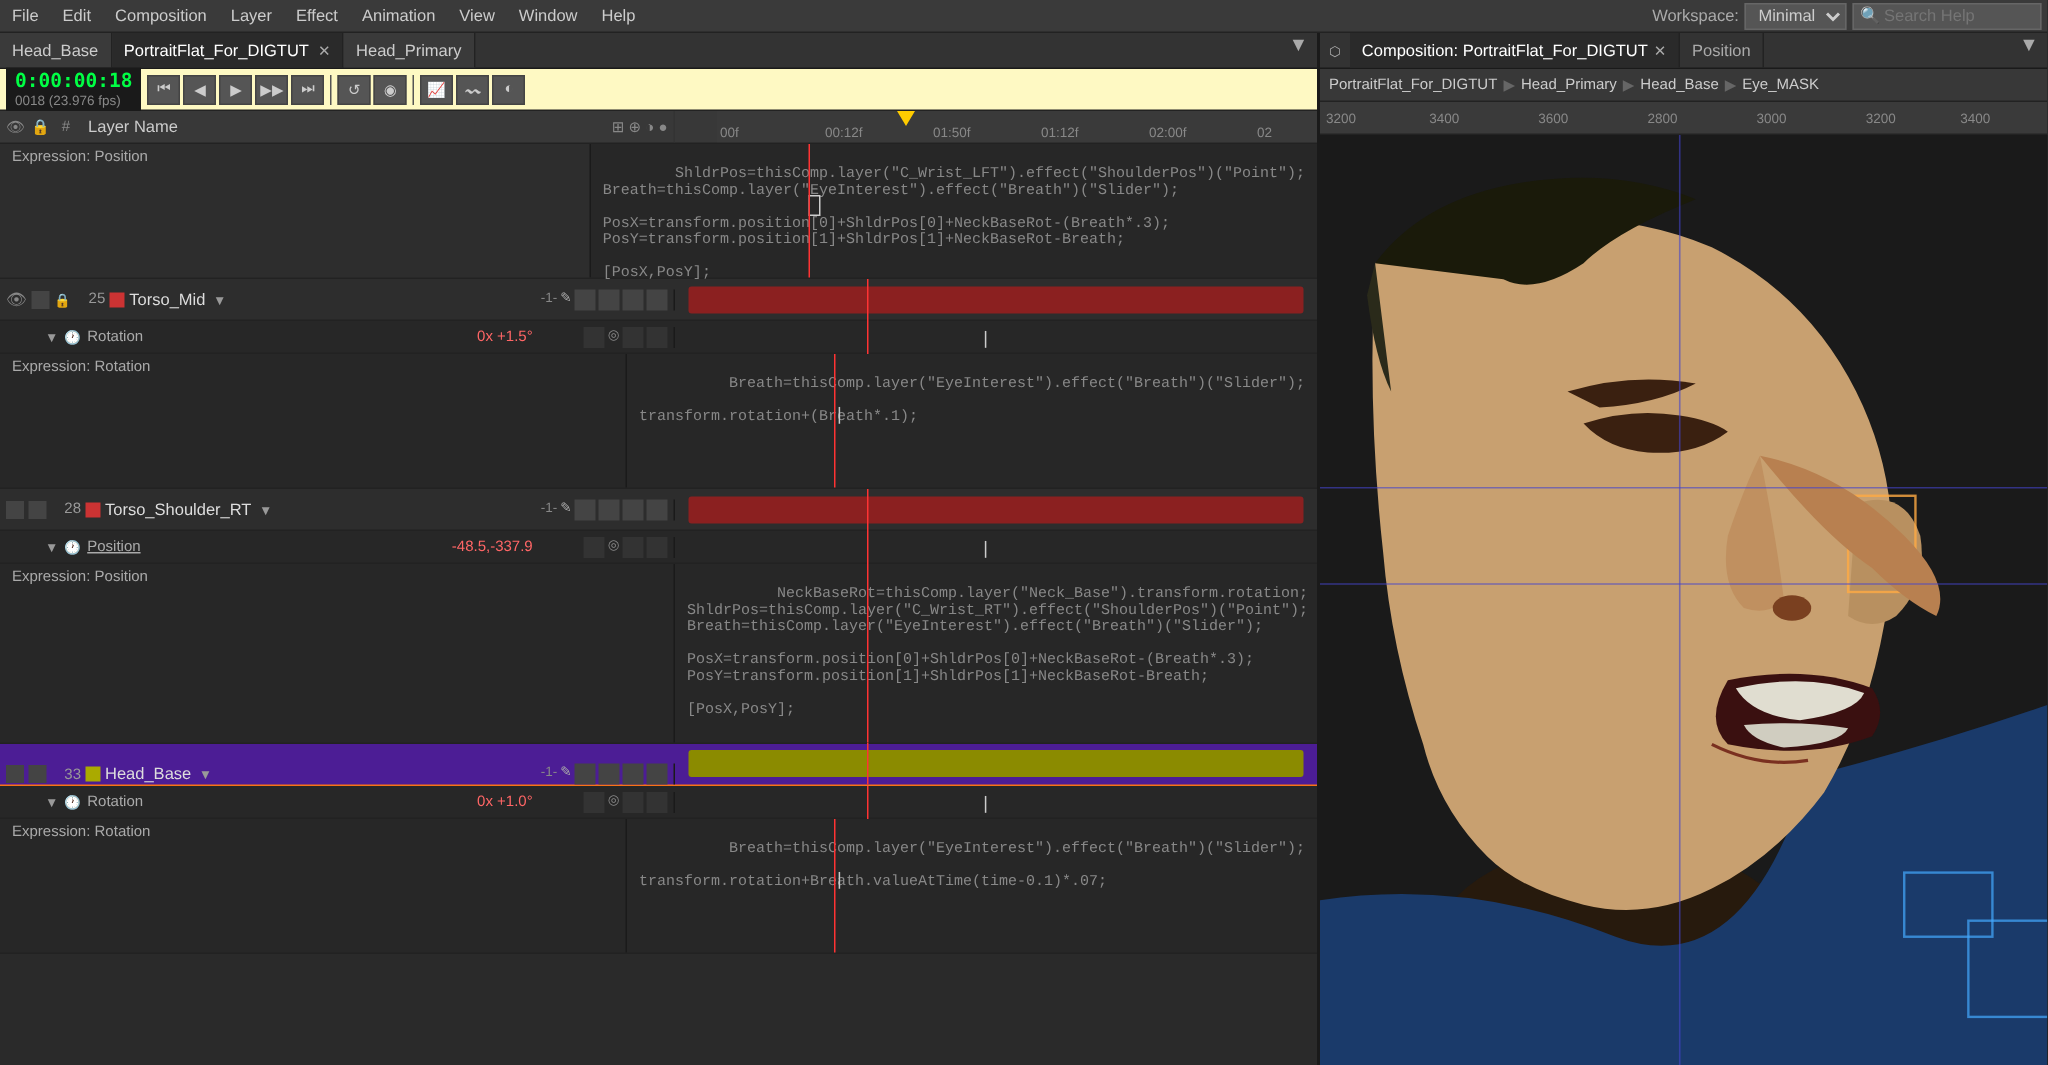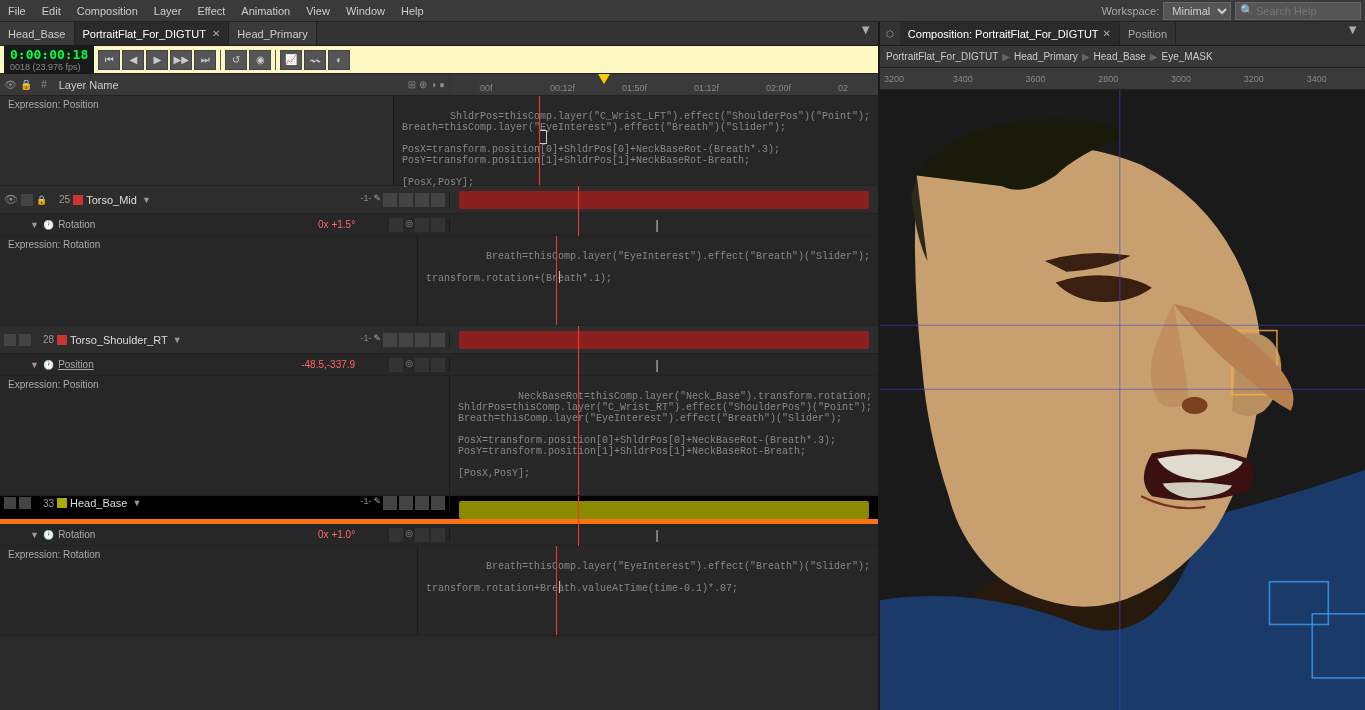--- a/index.html
+++ b/index.html
@@ -277,21 +277,21 @@
 PosX=transform.position[0]+ShldrPos[0]+NeckBaseRot-(Breath*.3);
 PosY=transform.position[1]+ShldrPos[1]+NeckBaseRot-Breath;
 
 [PosX,PosY];</span>
           <div style="position:absolute;top:0;bottom:0;left:30%;width:1px;background:#ff3333;z-index:5;"></div>
         </div>
       </div>
     </div>
 
     <div>
-      <div style="display:flex;align-items:flex-start;height:28px;background:#000000;border-bottom:5px solid #f97316;">
+      <div style="display:flex;align-items:flex-end;height:28px;background:#4c1d95;border-bottom:1px solid #f97316;">
         <div style="width:450px;display:flex;align-items:center;padding:0 4px;gap:3px;border-right:1px solid #1a1a1a;">
           <span style="width:12px;height:12px;background:#444;display:inline-block;"></span>
           <span style="width:12px;height:12px;background:#444;display:inline-block;"></span>
           <span style="color:#999;font-size:10px;width:20px;text-align:right;">33</span>
           <span style="width:10px;height:10px;background:#aaaa00;display:inline-block;"></span>
           <span style="color:#ddd;font-size:11px;">Head_Base</span>
           <span style="color:#999;font-size:9px;margin-left:2px;">▼</span>
           <div style="margin-left:auto;display:flex;gap:2px;">
             <span style="font-size:9px;color:#888;">-1-</span>
             <span style="font-size:9px;color:#aaa;">✎</span>

